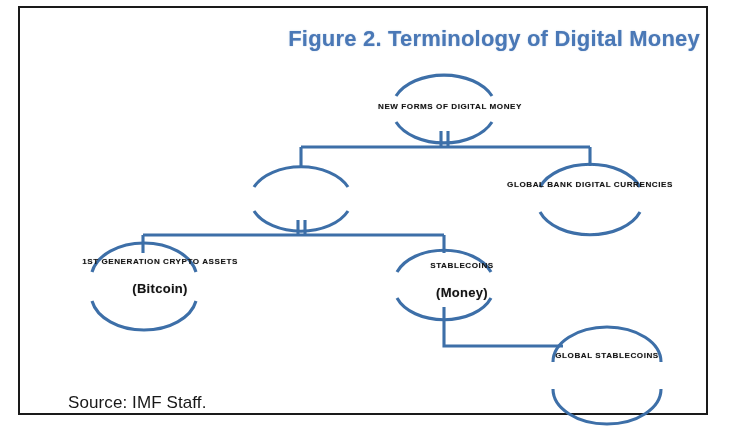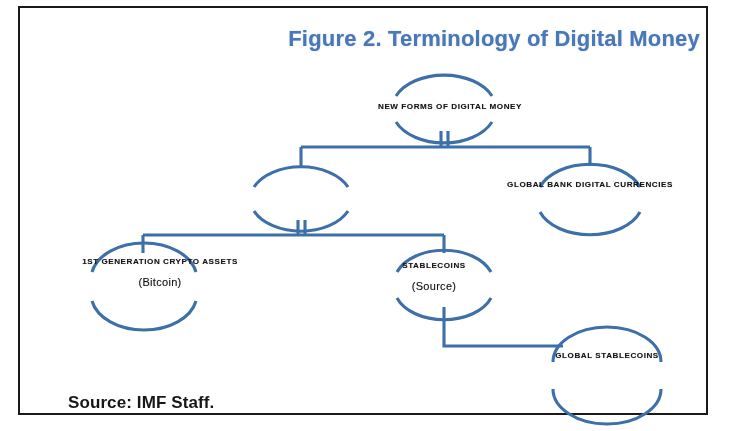--- a/index.html
+++ b/index.html
@@ -38,21 +38,21 @@
     letter-spacing: 0.2px;
     text-shadow: 0 0 1.2px rgba(74,120,182,0.55);
     white-space: nowrap;
   }
   #source-note {
     position: absolute;
     left: 48px;
     top: 385px;
     font-size: 17px;
     color: #171717;
-    font-weight: bold;
+    font-weight: normal;
     letter-spacing: 0.1px;
     white-space: nowrap;
   }
   #diagram-svg {
     position: absolute;
     left: 0;
     top: 0;
     width: 729px;
     height: 431px;
   }
@@ -62,24 +62,24 @@
     color: #141414;
     font-weight: bold;
     font-size: 8.1px;
     letter-spacing: 0.55px;
     line-height: 11.5px;
     text-shadow: 0 0 0.9px rgba(20,20,20,0.35);
     pointer-events: none;
   }
   .node-sub {
     display: block;
-    font-weight: normal;
-    font-size: 11px;
+    font-weight: bold;
+    font-size: 13px;
     letter-spacing: 0.3px;
-    margin-top: 9px;
+    margin-top: 15px;
   }
 </style>
 </head>
 <body>
 
 <div id="screen">
   <div id="frame">
 
     <div id="figure-title">Figure 2. Terminology of Digital Money</div>
 
@@ -132,21 +132,21 @@
 
   <div class="node-label" style="left:490px; top:179px; width:200px;">
     <span>GLOBAL BANK DIGITAL CURRENCIES</span>
   </div>
 
   <div class="node-label" style="left:65px; top:256px; width:190px;">
     <span>1ST GENERATION CRYPTO ASSETS</span>
     <span class="node-sub">(Bitcoin)</span>
   </div>
 
-  <div class="node-label" style="left:364px; top:260px; width:140px;">
+  <div class="node-label" style="left:392px; top:260px; width:140px;">
     <span>STABLECOINS</span>
-    <span class="node-sub">(Source)</span>
+    <span class="node-sub">(Money)</span>
   </div>
 
   <div class="node-label" style="left:517px; top:350px; width:180px;">
     <span>GLOBAL STABLECOINS</span>
   </div>
 </div>
 
 </body></html>

